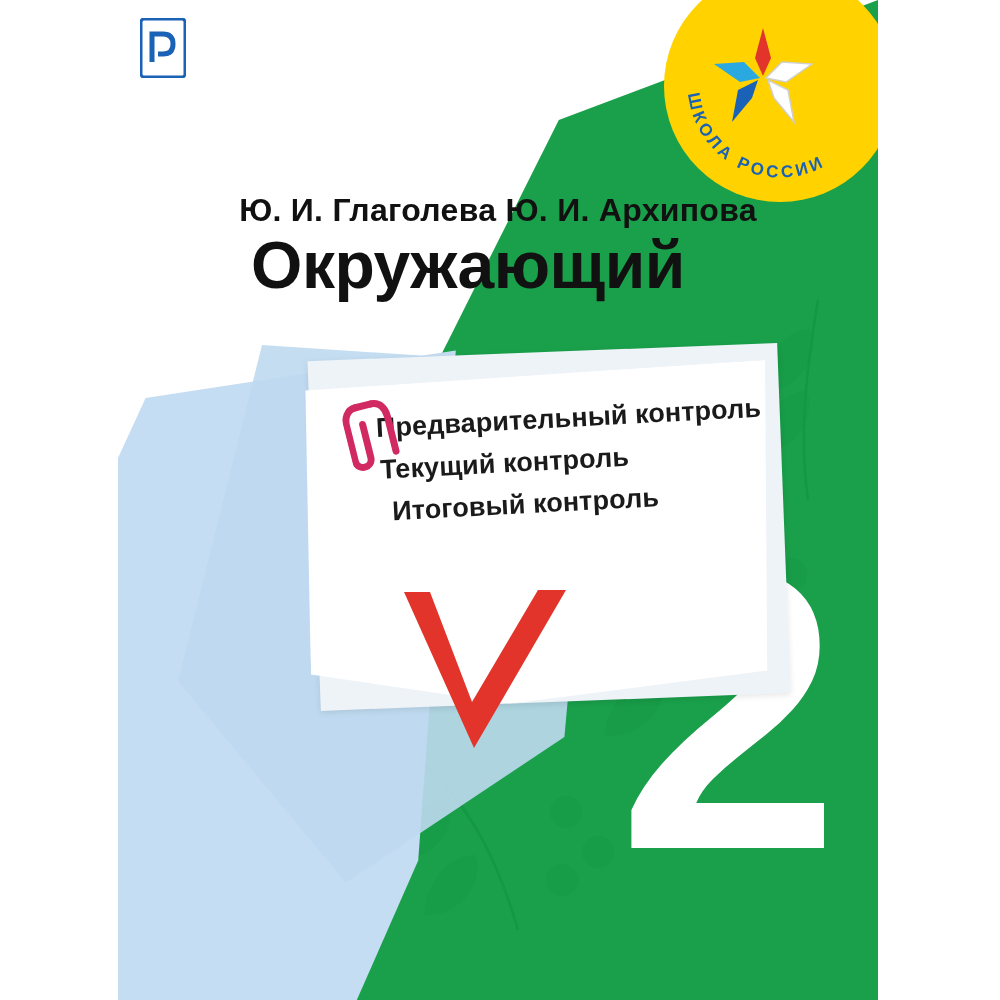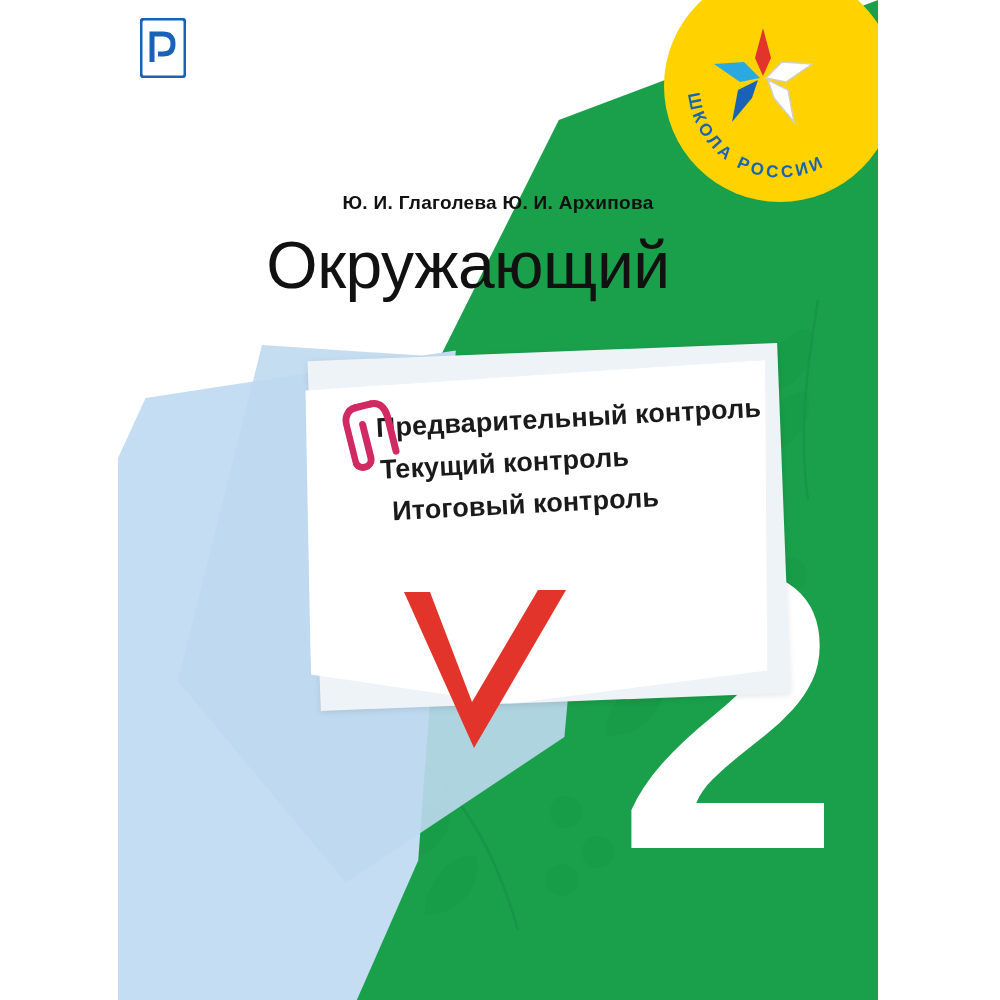--- a/index.html
+++ b/index.html
@@ -134,33 +134,33 @@
     width: 180px;
     height: 190px;
   }
   
   .authors {
     position: absolute;
     left: 0;
     top: 192px;
     width: 760px;
     text-align: center;
-    font-size: 19px;
+    font-size: 32px;
     font-weight: 700;
     color: #111111;
     letter-spacing: .3px;
   }
   .title-main {
     position: absolute;
     left: 0;
     top: 232px;
     width: 700px;
     text-align: center;
     font-size: 66px;
-    font-weight: 400;
+    font-weight: 700;
     color: #111111;
     line-height: 1.02;
     letter-spacing: -0.5px;
   }
   .title-main .l2 { letter-spacing: 2px; }
   
   .publisher {
     position: absolute;
     left: 22px;
     top: 18px;

